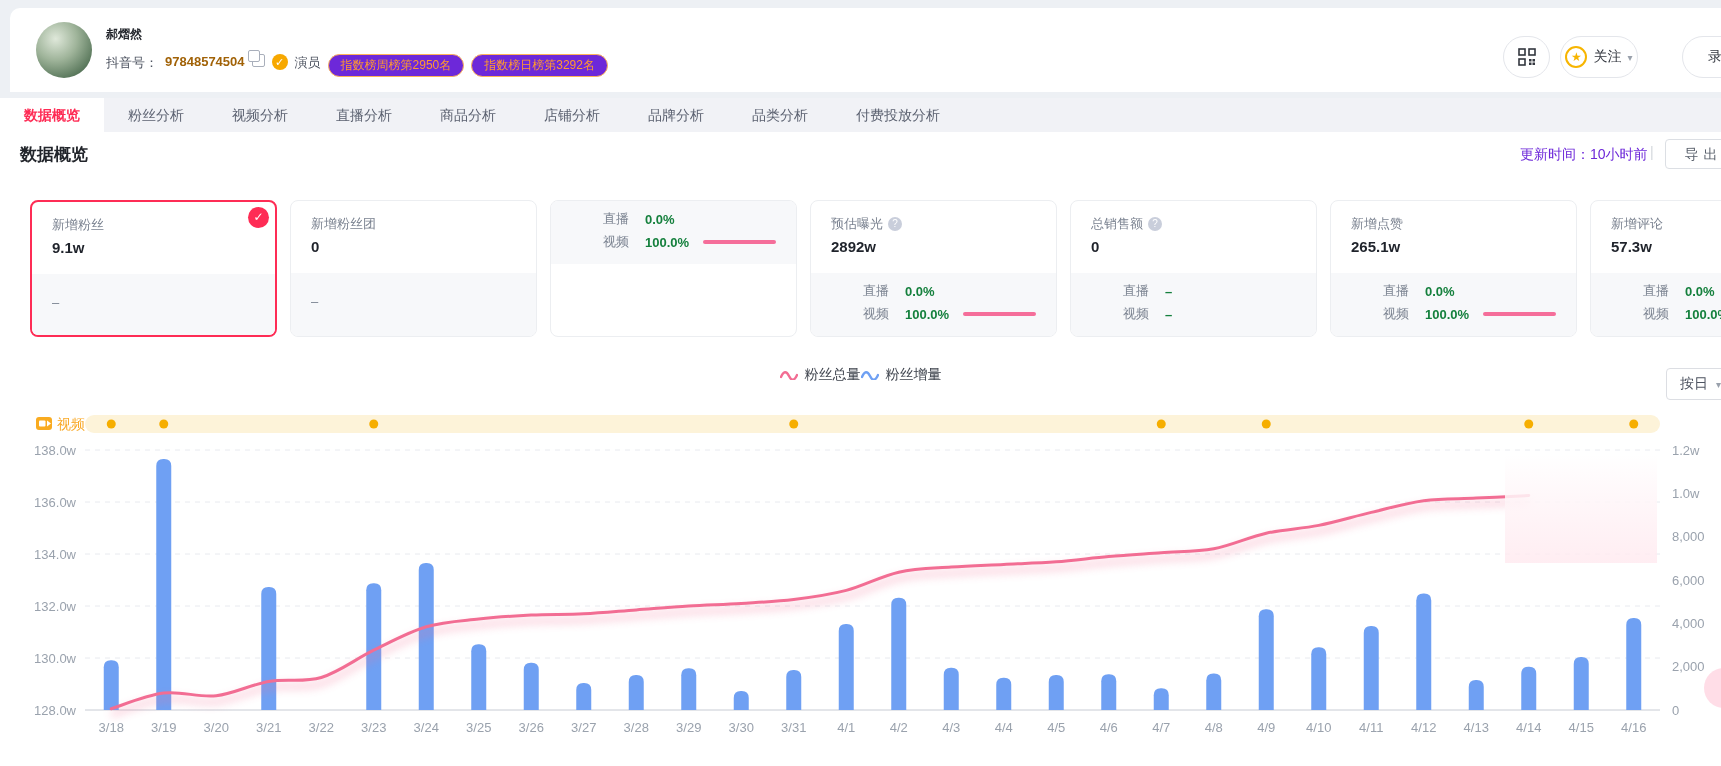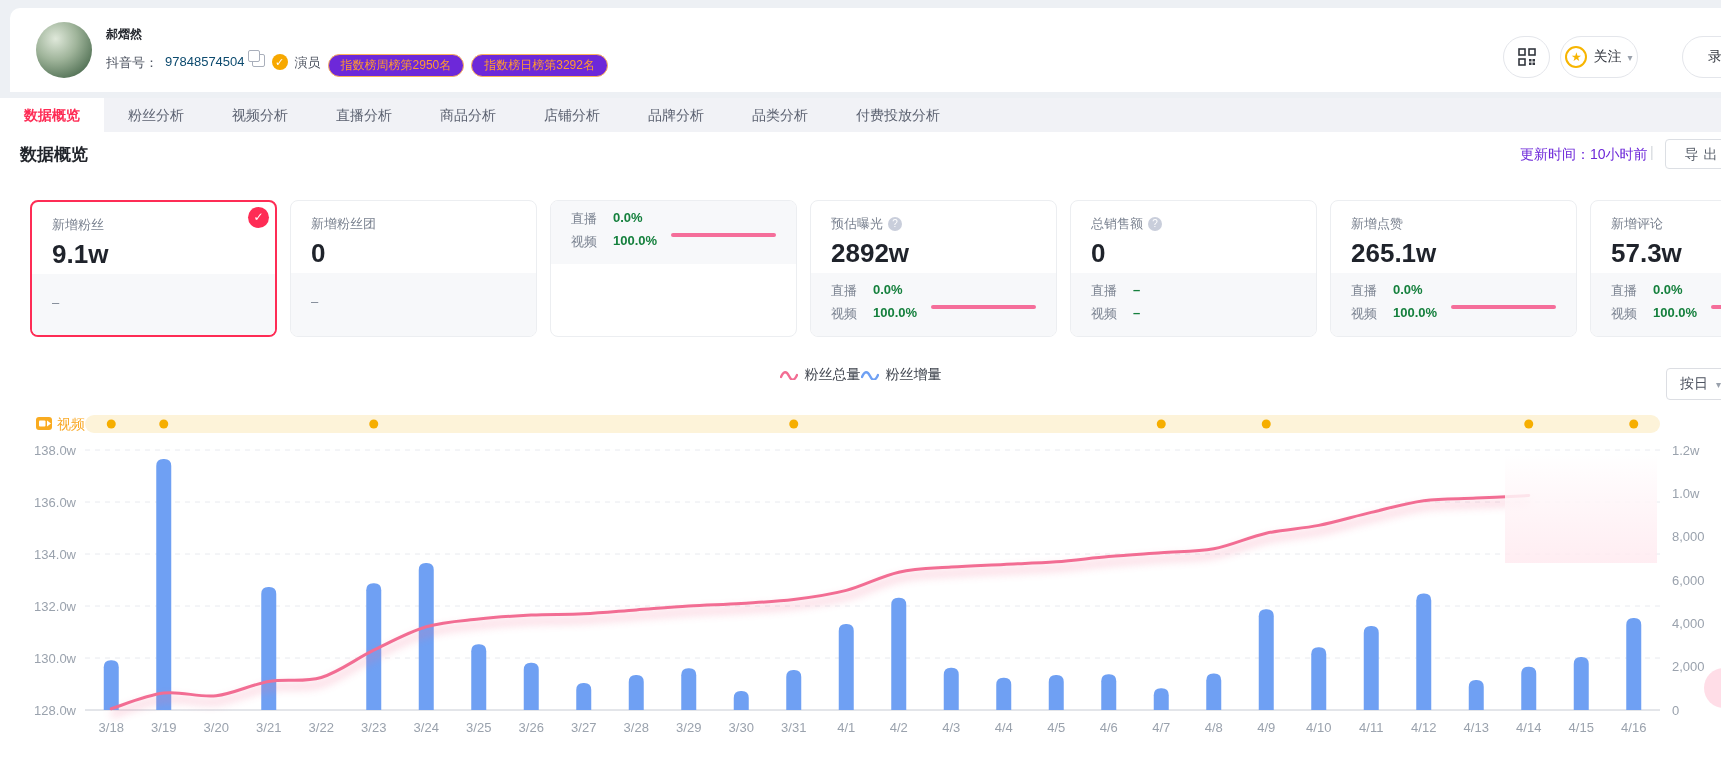--- a/index.html
+++ b/index.html
@@ -6,21 +6,21 @@
   html,body { background:#e9ecf1; }
   body { font-family:"Liberation Sans","DejaVu Sans",sans-serif; }
   .screen { position:relative; width:1721px; height:766px; overflow:hidden; background:#edf0f4; }
 
   
   .header-card { position:absolute; top:8px; left:10px; right:0; height:84px; background:#fff; border-radius:10px 0 0 0; }
   .avatar { position:absolute; left:26px; top:14px; width:56px; height:56px; border-radius:50%;
             background:radial-gradient(circle at 35% 30%, #dfe8da 0%, #9fb49a 40%, #5c7a5e 75%, #3e5a45 100%); }
   .uname { position:absolute; left:96px; top:18px; font-size:12px; font-weight:bold; color:#22252b; }
   .meta { position:absolute; left:96px; top:46px; height:22px; display:flex; align-items:flex-start; gap:7px; font-size:13px; color:#4e5461; }
-  .meta .acct { color:#0c4a6e; }
+  .meta .acct { color:#a16207;font-weight:bold; }
   .copy-ic { display:inline-block; width:13px; height:13px; border:1.5px solid #a9afbb; border-radius:2px; position:relative; background:#fff; }
   .copy-ic::before { content:""; position:absolute; left:-5px; top:-5px; width:10px; height:10px; border:1.5px solid #a9afbb; border-radius:2px; background:#fff; }
   .vbadge { width:16px; height:16px; border-radius:50%; background:#f7a800; color:#fff; font-size:11px; line-height:16px; text-align:center; font-weight:bold; }
   .rankpill { border:1px solid #ffb257; color:#ff9a2e; border-radius:12px; padding:2px 12px; font-size:12px; background:#6d28d9; white-space:nowrap; }
   .hd-btn { position:absolute; top:28px; height:42px; background:#fff; border:1px solid #e4e6eb; border-radius:21px;
             display:flex; align-items:center; justify-content:center; gap:6px; font-size:14px; color:#33373f; }
   .qr-btn { left:1493px; width:47px; }
   .follow-btn { left:1550px; width:78px; }
   .rec-btn { left:1672px; width:80px; }
   .star-ring { width:22px; height:22px; border:2px solid #f7b500; border-radius:50%; color:#f7b500; font-size:12px; line-height:19px; text-align:center; }
@@ -38,24 +38,24 @@
   .export-btn { position:absolute; top:139px; left:1665px; width:72px; height:30px; border:1px solid #dcdfe4; border-radius:4px;
                 background:#fff; font-size:14px; color:#5b626d; text-align:center; line-height:28px; letter-spacing:5px; padding-left:5px; }
 
   
   .cards { position:absolute; top:200px; left:30px; width:1691px; height:140px; }
   .card { position:absolute; top:0; width:247px; height:137px; background:#fff; border:1px solid #eceef1; border-radius:8px; overflow:hidden; }
   .card.selected { border:2px solid #fe2c55; }
   .card-top { position:relative; height:72px; padding:14px 20px 0; }
   .card-label { font-size:13px; color:#7a8290; display:flex; align-items:center; gap:5px; }
   .help-ic { width:14px; height:14px; border-radius:50%; background:#c9cedb; color:#fff; font-size:10px; line-height:14px; text-align:center; }
-  .card-value { margin-top:5px; font-size:26px; font-weight:bold; color:#1f232b; }
+  .card-value { margin-top:5px; font-size:15px; font-weight:bold; color:#1f232b; }
   .card-bottom { height:63px; background:#f7f8fa; padding:9px 20px 0; font-size:13px; }
   .dash { color:#7a8290; margin-top:12px; }
-  .crow { display:flex; margin-bottom:5px; }
+  .crow { display:flex; align-items:center; margin-bottom:5px;margin-left:32px; }
   .crow .k { color:#7a8290; width:42px; }
   .crow .v { color:#15803d; font-weight:bold; }
   .pbar { flex:1; height:4px; border-radius:2px; background:#f56e9a; margin-left:14px; }
   .sel-check { position:absolute; top:5px; right:6px; width:21px; height:21px; border-radius:50%; background:#fe2c55; color:#fff; font-size:12px; line-height:21px; text-align:center; }
 
   
   .legend { position:absolute; top:366px; left:0; width:1721px; display:flex; justify-content:center; }
   .lg-item { display:flex; align-items:center; gap:7px; font-size:14px; color:#3d424c; }
   .period-box { position:absolute; top:368px; left:1666px; width:74px; height:32px; border:1px solid #dcdee3; border-radius:4px;
                 background:#fff; display:flex; align-items:center; gap:8px; padding-left:13px; font-size:14px; color:#4e5461; }

